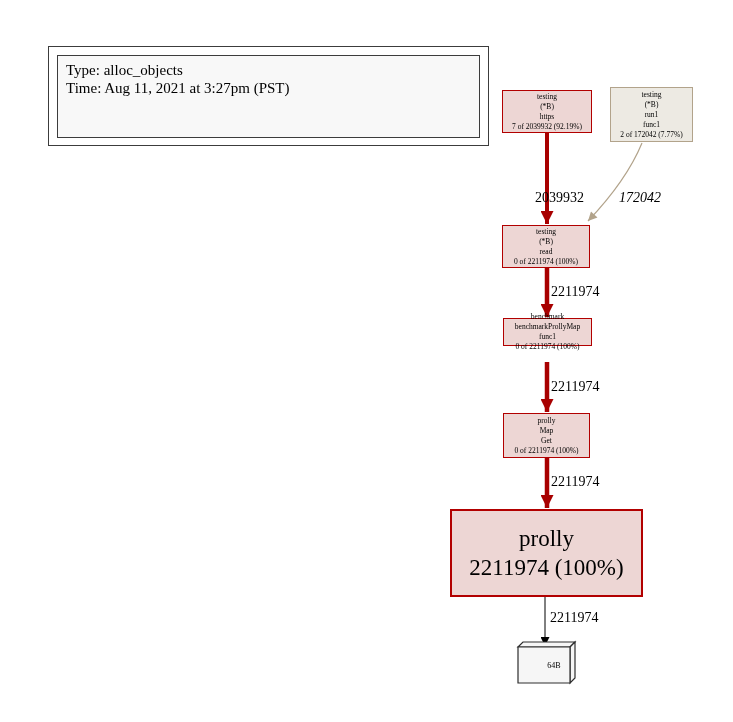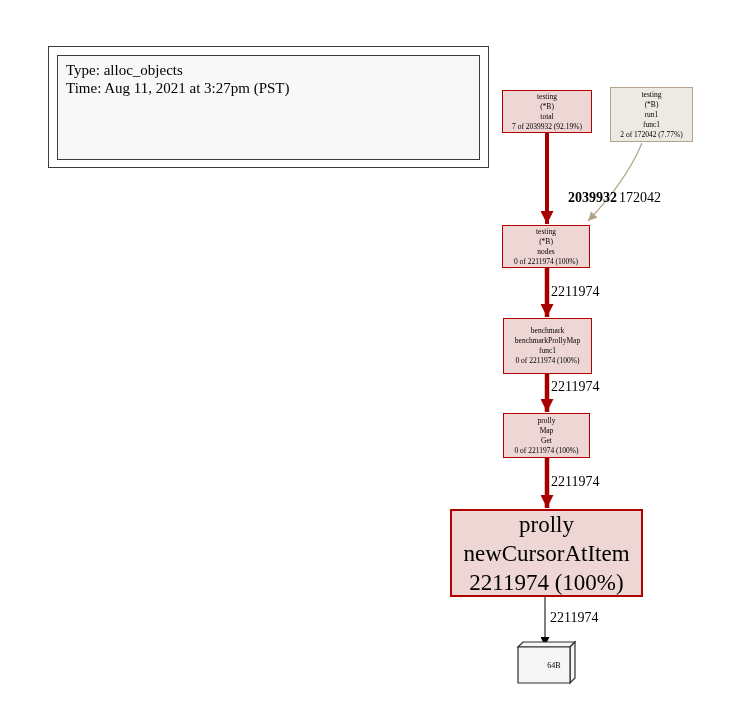--- a/index.html
+++ b/index.html
@@ -1,20 +1,20 @@
 <!DOCTYPE html>
 <html style="--hot_node_fill: #edd6d4; --hot_node_border: #b20000; --hot_edge: #a80000; --warm_node_fill: #edeae3; --warm_node_border: #b2a38b; --warm_edge: #b2a38b; --leaf_edge: #000000;"><head>
 <meta charset="utf-8">
 <style>
   html,body { margin:0; padding:0; background:#ffffff; }
   body { font-family:"Liberation Serif","DejaVu Serif",serif; color:#000; }
   .canvas { position:relative; width:733px; height:722px; background:#ffffff; overflow:hidden; }
 
   
-  .legend-outer { position:absolute; left:48px; top:46px; width:441px; height:122px;
+  .legend-outer { position:absolute; left:48px; top:46px; width:441px; height:100px;
                   border:1px solid #3c3c3c; box-sizing:border-box; }
   .legend-inner { position:absolute; left:8px; top:8px; right:8px; bottom:7px;
                   border:1px solid #3c3c3c; background:#f8f8f8; box-sizing:border-box;
                   padding:5px 6px 0 8px; }
   .legend-line { font-size:15px; line-height:18px; min-height:18px; white-space:nowrap; }
 
   
   svg.edges { position:absolute; left:0; top:0; width:733px; height:722px; }
   .edge-hot  { stroke:var(--hot_edge); fill:none; }
   .edge-warm { stroke:var(--warm_edge); fill:none; }
@@ -29,31 +29,31 @@
           align-items:center; justify-content:center; text-align:center;
           background:var(--hot_node_fill); border:1px solid var(--hot_node_border);
           font-size:7.5px; line-height:10px; cursor:pointer; }
   .node.tan { background:var(--warm_node_fill); border-color:var(--warm_node_border); }
   .node.big { font-size:23px; line-height:29px; border-width:2px; }
   .node-line { white-space:nowrap; }
 
   .n0 { left:502px; top:90px;  width:90px;  height:43px; }
   .n1 { left:610px; top:87px;  width:83px;  height:55px; }
   .n2 { left:502px; top:225px; width:88px;  height:43px; }
-  .n3 { left:503px; top:318px; width:89px;  height:56px; }
+  .n3 { left:503px; top:318px; width:89px;  height:28px; }
   .n4 { left:503px; top:413px; width:87px;  height:45px; }
   .n5 { left:450px; top:509px; width:193px; height:88px; }
   .n64 { position:absolute; left:518px; top:647px; width:72px; height:36px;
          display:flex; align-items:center; justify-content:center;
          font-size:8px; cursor:pointer; }
 
   
   .elabel { position:absolute; font-size:14px; line-height:15px; white-space:nowrap; }
-  .el0 { left:568px; top:190px;font-weight:bold; }
-  .el1 { left:619px; top:190px; }
+  .el0 { left:535px; top:190px; }
+  .el1 { left:619px; top:190px;font-style:italic; }
   .el2 { left:551px; top:284px; }
   .el3 { left:551px; top:379px; }
   .el4 { left:551px; top:474px; }
   .el5 { left:550px; top:610px; }
 </style>
 </head>
 <body>
 
 <div class="canvas">
 
@@ -86,56 +86,55 @@
     <div class="legend-inner">
       <div class="legend-line">Type: alloc_objects</div>
       <div class="legend-line">Time: Aug 11, 2021 at 3:27pm (PST)</div>
       <div class="legend-line"></div>
     </div>
   </div>
 
   <div class="node n0">
     <div class="node-line">testing</div>
     <div class="node-line">(*B)</div>
-    <div class="node-line">total</div>
+    <div class="node-line">https</div>
     <div class="node-line">7 of 2039932 (92.19%)</div>
   </div>
 
   <div class="node tan n1">
     <div class="node-line">testing</div>
     <div class="node-line">(*B)</div>
     <div class="node-line">run1</div>
     <div class="node-line">func1</div>
     <div class="node-line">2 of 172042 (7.77%)</div>
   </div>
 
   <div class="node n2">
     <div class="node-line">testing</div>
     <div class="node-line">(*B)</div>
-    <div class="node-line">nodes</div>
+    <div class="node-line">read</div>
     <div class="node-line">0 of 2211974 (100%)</div>
   </div>
 
   <div class="node n3">
     <div class="node-line">benchmark</div>
     <div class="node-line">benchmarkProllyMap</div>
     <div class="node-line">func1</div>
     <div class="node-line">0 of 2211974 (100%)</div>
   </div>
 
   <div class="node n4">
     <div class="node-line">prolly</div>
     <div class="node-line">Map</div>
     <div class="node-line">Get</div>
     <div class="node-line">0 of 2211974 (100%)</div>
   </div>
 
   <div class="node big n5">
     <div class="node-line">prolly</div>
-    <div class="node-line">newCursorAtItem</div>
     <div class="node-line">2211974 (100%)</div>
   </div>
 
   <div class="n64">
     <span class="node-line">64B</span>
   </div>
 
   <div class="elabel el0">2039932</div>
   <div class="elabel el1">172042</div>
   <div class="elabel el2">2211974</div>

